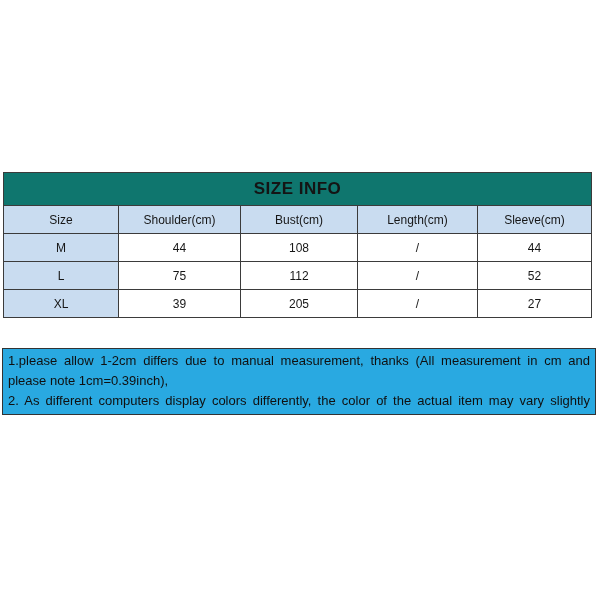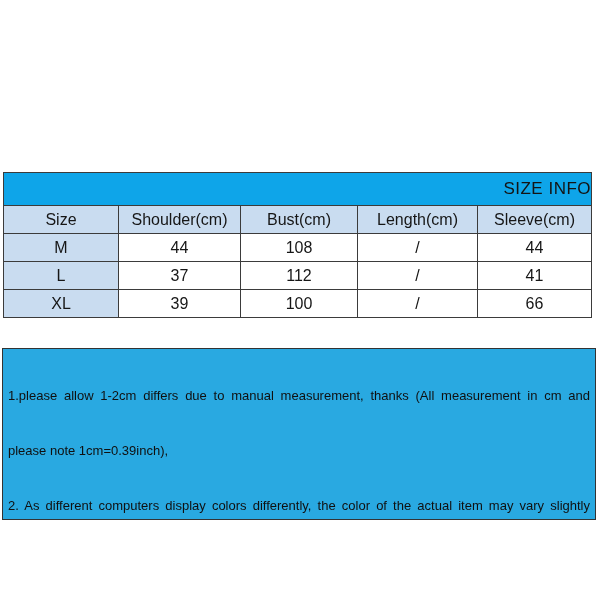--- a/index.html
+++ b/index.html
@@ -18,32 +18,31 @@
     top: 172px;
     width: 588px;
     border-collapse: collapse;
     table-layout: fixed;
   }
   .size-table td {
     border: 1px solid #3b3b3b;
     text-align: center;
     vertical-align: middle;
     padding: 0;
-    font-size: 16px;
+    font-size: 12px;
     background: #ffffff;
     overflow: hidden;
   }
   .size-table tr.title-row td {
     height: 32px;
-    background: #0ea5e9;
-    font-weight: normal;
+    background: #0f766e;
+    font-weight: bold;
     font-size: 17px;
     letter-spacing: 0.5px;
     color: #141414;
-    text-align: right;
   }
   .size-table tr.head-row td {
     height: 27px;
     background: #c9dcf0;
   }
   .size-table tr.data-row td { height: 27px; }
   .size-table tr.data-row td.size-col { background: #c9dcf0; }
   .col-0 { width: 115px; }
   .col-1 { width: 122px; }
   .col-2 { width: 117px; }
@@ -55,21 +54,21 @@
     top: 348px;
     width: 594px;
     box-sizing: border-box;
     background: #29a9e1;
     border: 1px solid #333333;
     padding: 2px 5px 3px 5px;
     font-size: 13px;
     line-height: 20px;
     color: #101010;
   }
-  .note-line { text-align: left; margin-top: 35px; }
+  .note-line { text-align: left; }
   .note-line.justified { text-align: justify; text-align-last: justify; }
 </style>
 </head>
 <body>
 
 <div class="stage">
 
   <table class="size-table">
     <colgroup>
       <col class="col-0">
@@ -91,31 +90,31 @@
       </tr>
       <tr class="data-row">
         <td class="size-col">M</td>
         <td>44</td>
         <td>108</td>
         <td>/</td>
         <td>44</td>
       </tr>
       <tr class="data-row">
         <td class="size-col">L</td>
-        <td>37</td>
+        <td>75</td>
         <td>112</td>
         <td>/</td>
-        <td>41</td>
+        <td>52</td>
       </tr>
       <tr class="data-row">
         <td class="size-col">XL</td>
         <td>39</td>
-        <td>100</td>
+        <td>205</td>
         <td>/</td>
-        <td>66</td>
+        <td>27</td>
       </tr>
     </tbody>
   </table>
 
   <div class="note-block">
     <div class="note-line justified">1.please allow 1-2cm differs due to manual measurement, thanks (All measurement in cm and</div>
     <div class="note-line">please note 1cm=0.39inch),</div>
     <div class="note-line justified">2. As different computers display colors differently, the color of the actual item may vary slightly</div>
   </div>
 

